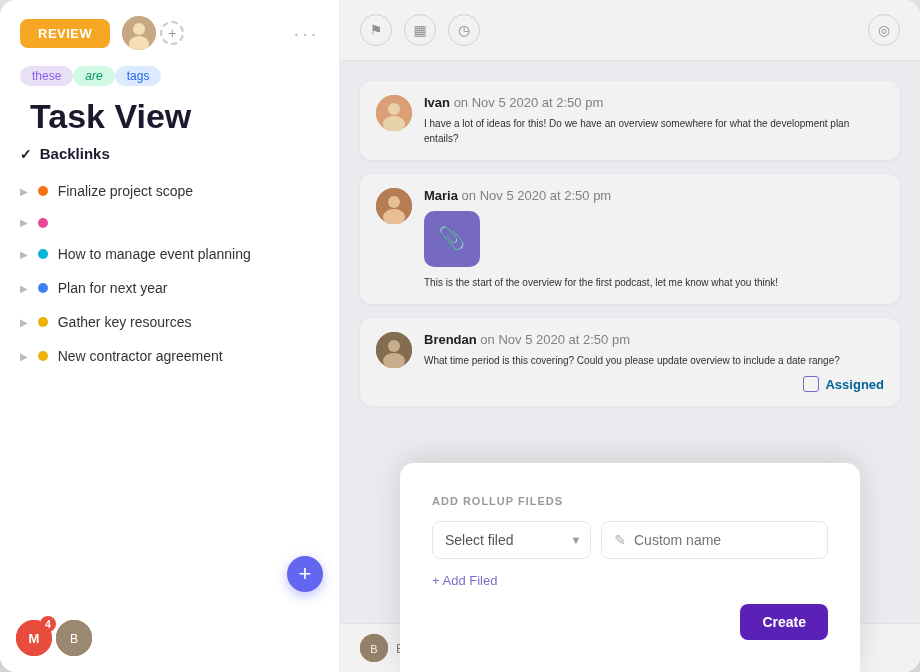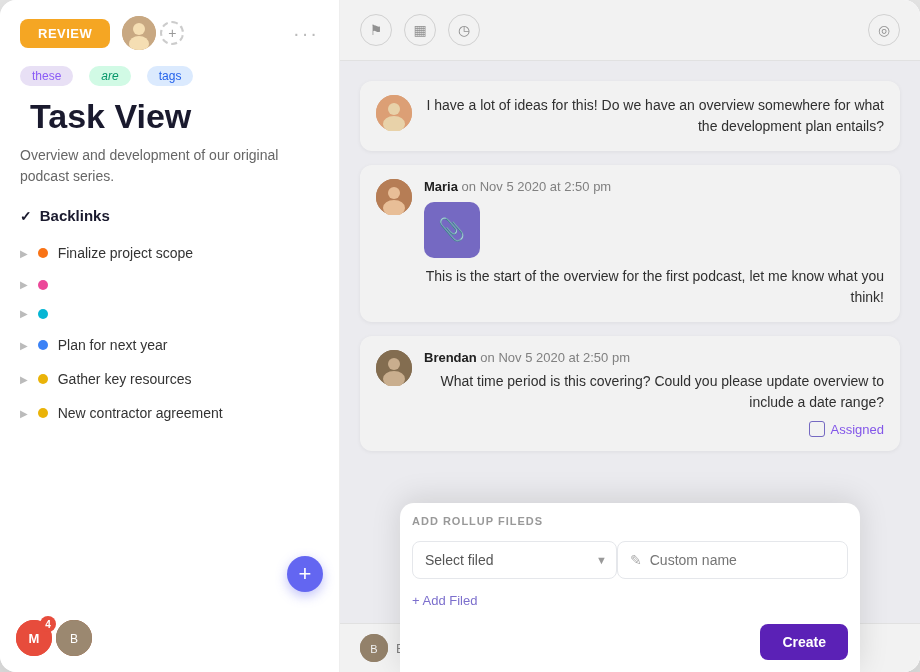--- a/index.html
+++ b/index.html
@@ -84,21 +84,21 @@
       margin-left: auto;
       background: none;
       border: none;
       font-size: 20px;
       color: #bbb;
       cursor: pointer;
       letter-spacing: 2px;
     }
     .tags-row {
       display: flex;
-      gap: 16px;
+      gap: 0;
       padding: 0 20px 12px;
     }
     .tag {
       padding: 3px 12px;
       border-radius: 20px;
       font-size: 12px;
       font-weight: 500;
       cursor: pointer;
     }
     .tag-these { background: #e8e0f5; color: #8b5cf6; }
@@ -279,21 +279,21 @@
       color: #fff;
       font-size: 13px;
       font-weight: 700;
     }
     .av-ivan    { background: #e8a87c; }
     .av-maria   { background: #c0845a; }
     .av-brendan { background: #8b7355; }
     .comment-body { flex: 1; }
     .comment-meta { font-size: 13px; color: #888; margin-bottom: 6px; }
     .comment-meta strong { color: #222; font-weight: 600; }
-    .comment-text { font-size: 14px; color: #333; line-height: 1.5; text-align: right; }
+    .comment-text { font-size: 10px; color: #333; line-height: 1.5; }
     .attachment-preview {
       width: 56px;
       height: 56px;
       background: #7c6fcd;
       border-radius: 10px;
       display: flex;
       align-items: center;
       justify-content: center;
       font-size: 22px;
       color: #fff;
@@ -308,21 +308,22 @@
     }
     .assigned-checkbox {
       width: 16px;
       height: 16px;
       border: 1.5px solid #7c6fcd;
       border-radius: 3px;
       background: #fff;
     }
     .assigned-label {
       font-size: 13px;
-      color: #8b5cf6;
+      color: #0369a1;
+      font-weight: bold;
     }
     .status-bar {
       background: #fff;
       border-top: 1px solid #eee;
       padding: 10px 20px;
       display: flex;
       align-items: center;
       gap: 8px;
       font-size: 13px;
       color: #888;
@@ -363,35 +364,36 @@
       top: 0;
       background: rgba(0,0,0,0.05);
       display: flex;
       align-items: flex-end;
       justify-content: center;
       z-index: 10;
     }
     .modal {
       background: #fff;
       border-radius: 14px 14px 0 0;
-      padding: 12px;
+      padding: 32px;
       width: 460px;
       margin-bottom: 0;
       box-shadow: 0 -4px 30px rgba(0,0,0,0.12);
     }
     .modal-title {
       font-size: 11px;
       font-weight: 700;
       text-transform: uppercase;
       letter-spacing: 1px;
       color: #999;
       margin-bottom: 14px;
     }
     .modal-fields {
       display: flex;
+      gap: 10px;
       margin-bottom: 12px;
     }
     .select-wrapper {
       flex: 1;
       position: relative;
     }
     .field-select {
       width: 100%;
       padding: 10px 36px 10px 12px;
       border: 1.5px solid #e5e7eb;
@@ -485,40 +487,40 @@
       <button class="more-btn">···</button>
     </div>
 
     <div class="tags-row">
       <span class="tag tag-these">these</span>
       <span class="tag tag-are">are</span>
       <span class="tag tag-tags">tags</span>
     </div>
 
     <h1 class="task-title">Task View</h1>
-    <p class="task-desc">Overview and development of our original podcast series.</p>
 
     <div class="backlinks-header">
       <span class="backlinks-icon">✓</span>
       <span>Backlinks</span>
     </div>
 
     <div class="backlink-list">
       <div class="backlink-item">
         <span class="bullet-arrow">▶</span>
         <span class="dot dot-orange"></span>
         <span>Finalize project scope</span>
       </div>
       <div class="backlink-item">
         <span class="bullet-arrow">▶</span>
         <span class="dot dot-pink"></span>
       </div>
       <div class="backlink-item">
         <span class="bullet-arrow">▶</span>
         <span class="dot dot-cyan"></span>
+        <span>How to manage event planning</span>
       </div>
       <div class="backlink-item">
         <span class="bullet-arrow">▶</span>
         <span class="dot dot-blue"></span>
         <span>Plan for next year</span>
       </div>
       <div class="backlink-item">
         <span class="bullet-arrow">▶</span>
         <span class="dot dot-yellow"></span>
         <span>Gather key resources</span>
@@ -565,20 +567,24 @@
 
       <div class="comment-card">
         <div class="comment-avatar av-ivan">
           <svg width="36" height="36" viewBox="0 0 36 36">
             <circle cx="18" cy="18" r="18" fill="#e8a87c"></circle>
             <circle cx="18" cy="14" r="6" fill="#f5deb3"></circle>
             <ellipse cx="18" cy="29" rx="11" ry="8" fill="#f5deb3"></ellipse>
           </svg>
         </div>
         <div class="comment-body">
+          <div class="comment-meta">
+            <strong>Ivan</strong>
+            <span>on Nov 5 2020 at 2:50 pm</span>
+          </div>
           <p class="comment-text">I have a lot of ideas for this! Do we have an overview somewhere for what the development plan entails?</p>
         </div>
       </div>
 
       <div class="comment-card">
         <div class="comment-avatar av-maria">
           <svg width="36" height="36" viewBox="0 0 36 36">
             <circle cx="18" cy="18" r="18" fill="#c0845a"></circle>
             <circle cx="18" cy="14" r="6" fill="#f5c9a0"></circle>
             <ellipse cx="18" cy="29" rx="11" ry="8" fill="#f5c9a0"></ellipse>

